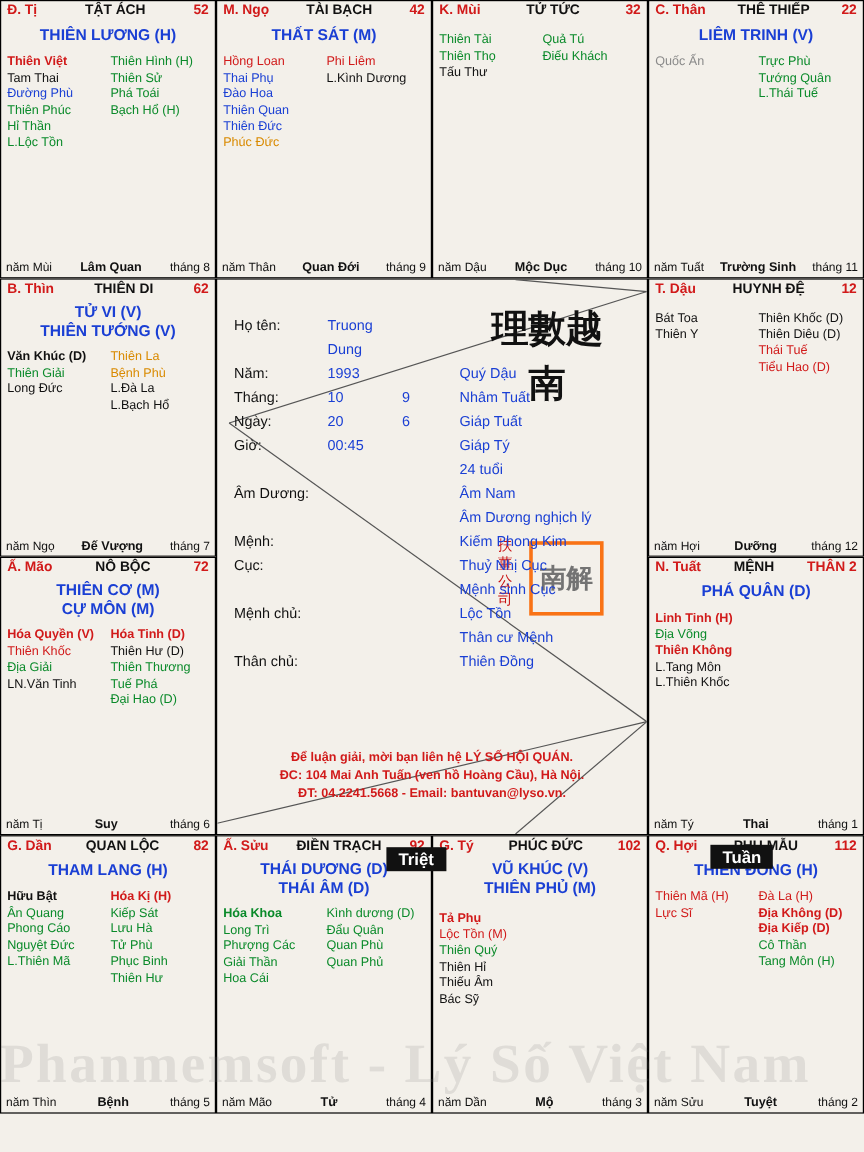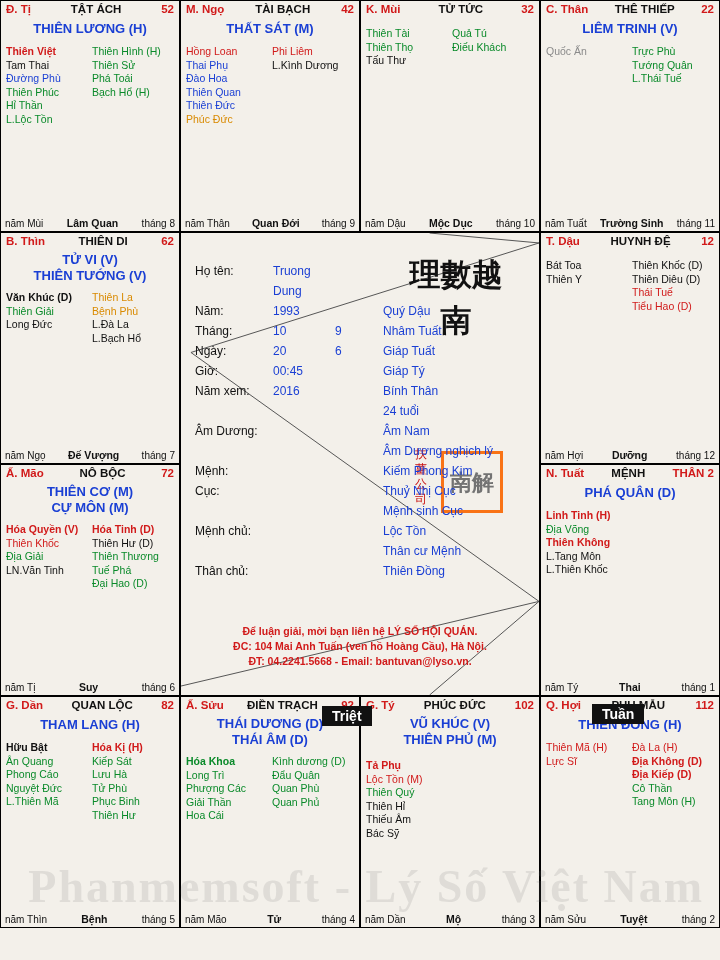--- a/index.html
+++ b/index.html
@@ -97,21 +97,21 @@
     position:absolute;right:104px;top:214px;width:20px;
     font-family:"DejaVu Serif",serif;font-size:12px;color:#c81010;
     line-height:15px;text-align:left;
   }
   .contact{
     position:absolute;left:0;bottom:26px;width:100%;text-align:center;
     color:#d11a1a;font-size:10.5px;font-weight:bold;line-height:15px;
   }
   .lines{position:absolute;left:0;top:0;width:100%;height:100%;}
   #watermark{
-    position:absolute;left:0;top:860px;width:704px;text-align:right;
+    position:absolute;left:0;top:860px;width:704px;text-align:left;
     font-size:46px;color:rgba(120,120,120,0.16);font-weight:bold;
     letter-spacing:2px;pointer-events:none;
     font-family:"Liberation Serif", serif;
   }
   .badge{
     position:absolute;background:#111;color:#fff;font-weight:bold;
     font-size:14px;padding:2px 10px;text-align:center;z-index:5;
   }
   #triet{left:322px;top:706px;}
   #tuan{left:592px;top:704px;}
@@ -493,26 +493,20 @@
         <div class="v2">6</div>
         <div class="v3">Giáp Tuất</div>
       </div>
       <div class="row">
         <div class="lbl">Giờ:</div>
         <div class="v1">00:45</div>
         <div class="v2"></div>
         <div class="v3">Giáp Tý</div>
       </div>
       <div class="row">
-        <div class="lbl">Năm xem:</div>
-        <div class="v1">2016</div>
-        <div class="v2"></div>
-        <div class="v3">Bính Thân</div>
-      </div>
-      <div class="row">
         <div class="lbl"></div>
         <div class="v1"></div>
         <div class="v2"></div>
         <div class="v3">24 tuổi</div>
       </div>
       <div class="row">
         <div class="lbl">Âm Dương:</div>
         <div class="v1"></div>
         <div class="v2"></div>
         <div class="v3">Âm Nam</div>

